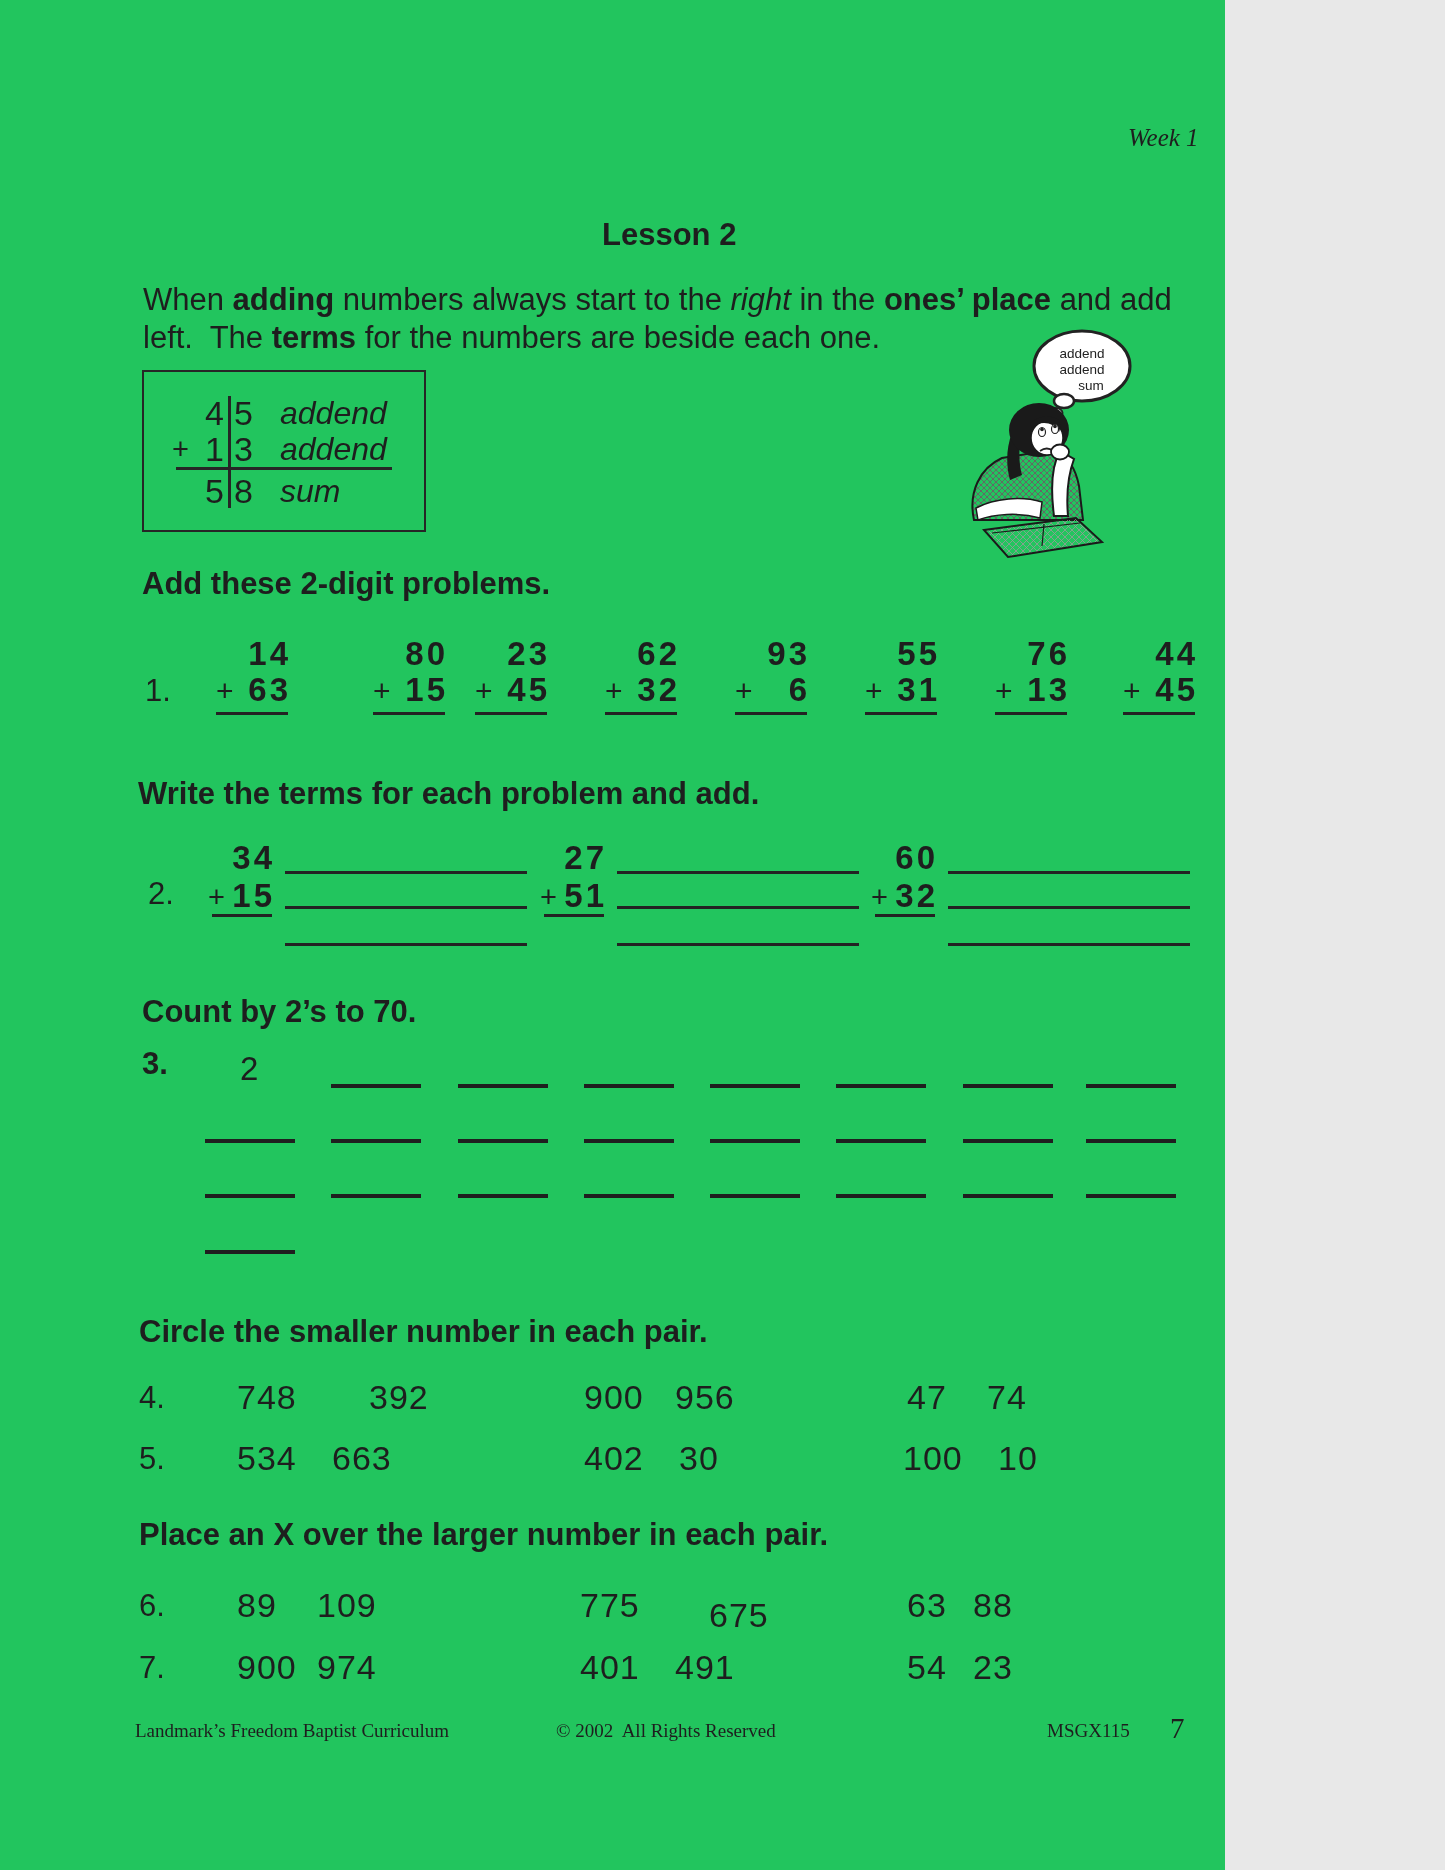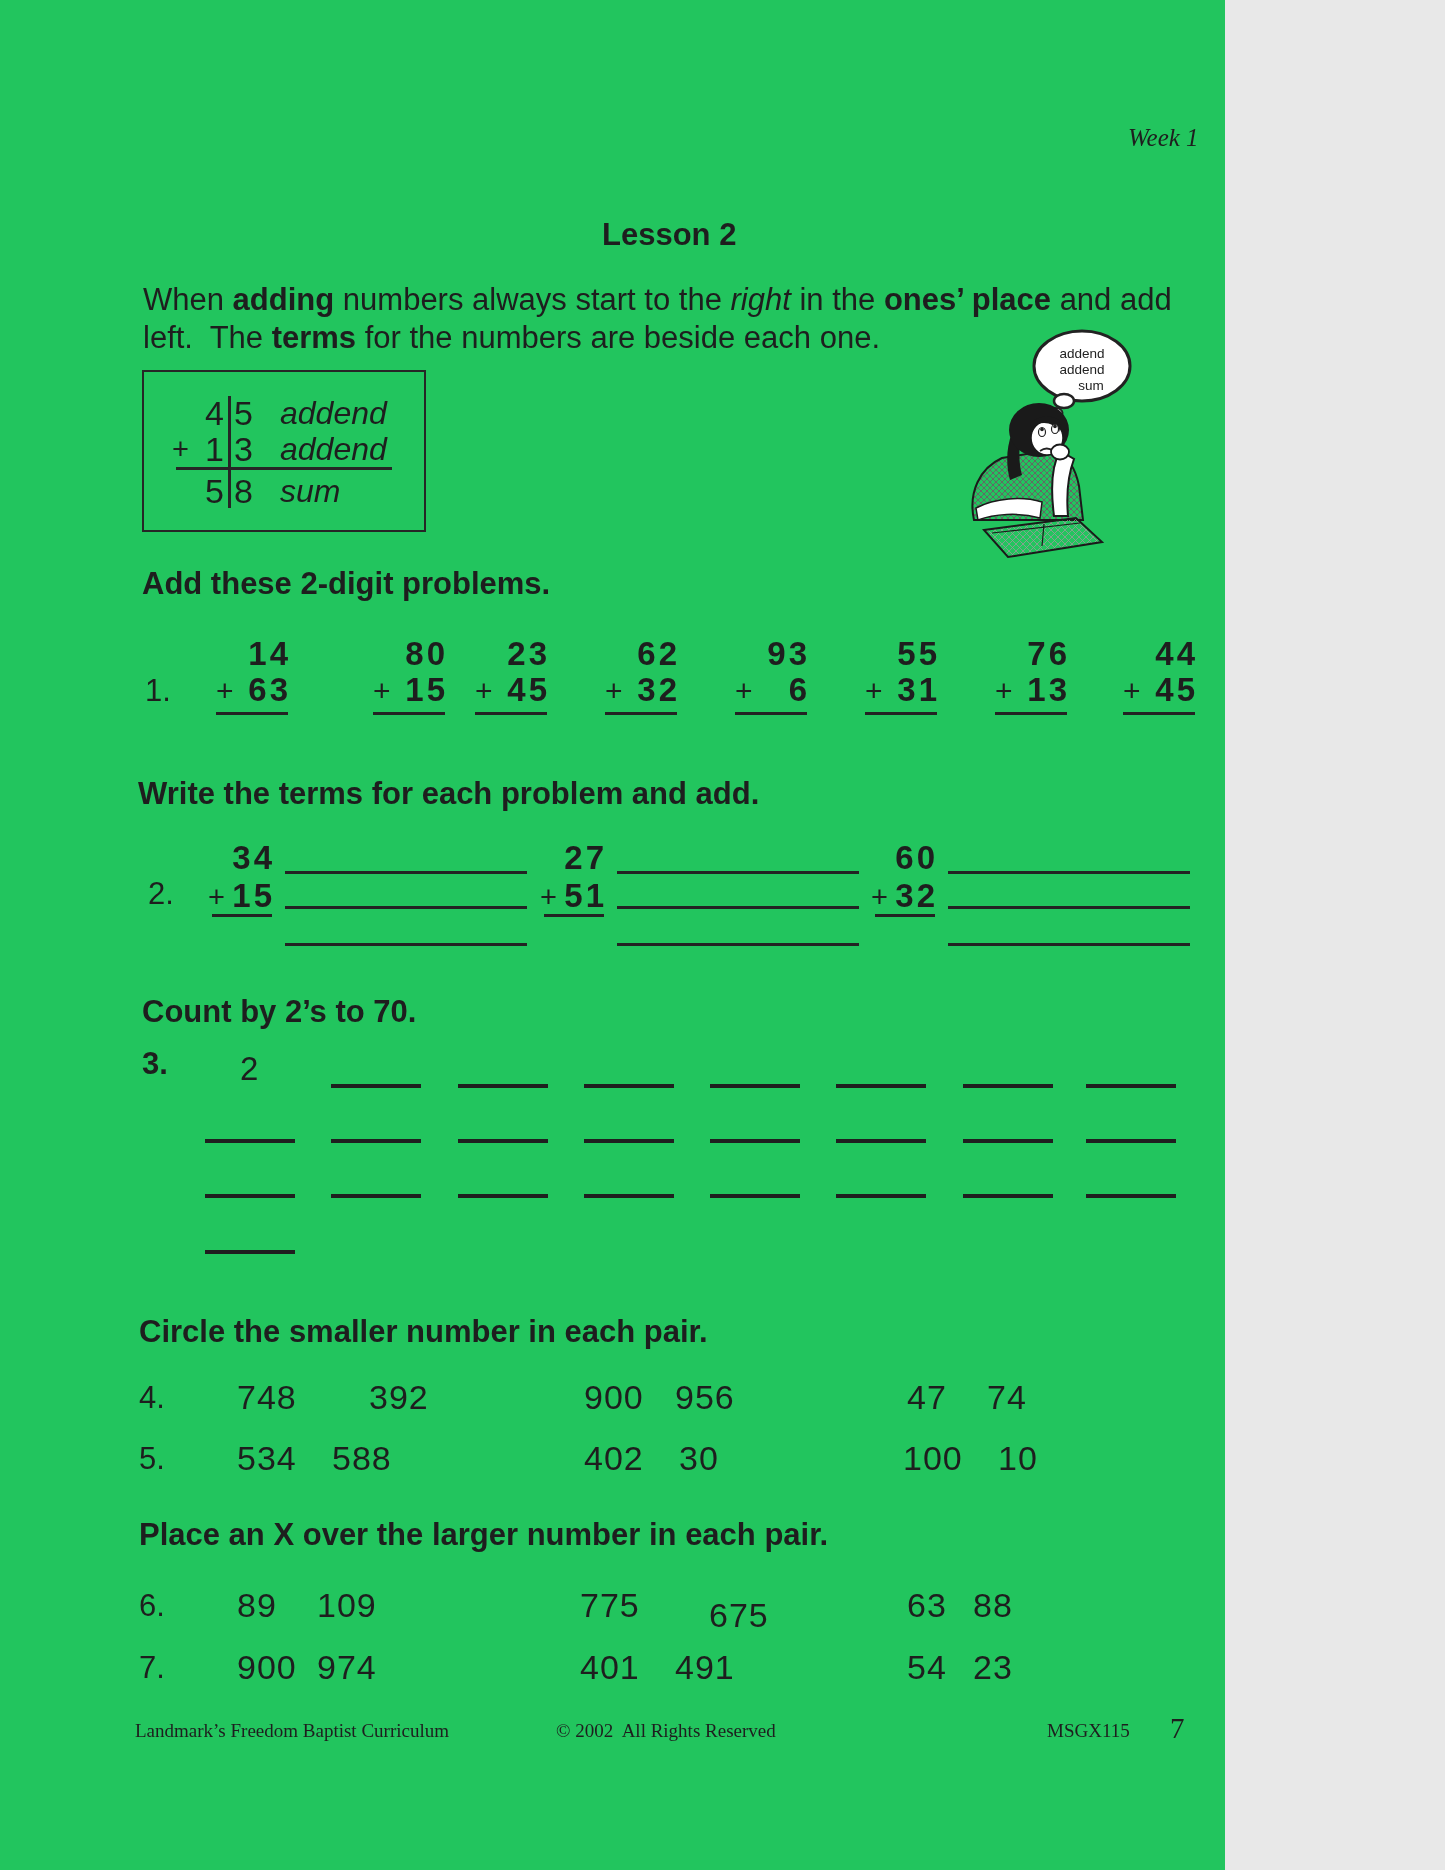--- a/index.html
+++ b/index.html
@@ -257,21 +257,21 @@
   <div class="rowlabel" style="left:139px;top:1380px;">4.</div>
   <span class="pairnum" style="left:237px;top:1378px;">748</span>
   <span class="pairnum" style="left:332px;top:1378px;margin-left:37px;">392</span>
   <span class="pairnum" style="left:584px;top:1378px;">900</span>
   <span class="pairnum" style="left:675px;top:1378px;">956</span>
   <span class="pairnum" style="left:907px;top:1378px;">47</span>
   <span class="pairnum" style="left:987px;top:1378px;">74</span>
 
   <div class="rowlabel" style="left:139px;top:1441px;">5.</div>
   <span class="pairnum" style="left:237px;top:1439px;">534</span>
-  <span class="pairnum" style="left:332px;top:1439px;">588</span>
+  <span class="pairnum" style="left:332px;top:1439px;">663</span>
   <span class="pairnum" style="left:584px;top:1439px;">402</span>
   <span class="pairnum" style="left:679px;top:1439px;">30</span>
   <span class="pairnum" style="left:903px;top:1439px;">100</span>
   <span class="pairnum" style="left:998px;top:1439px;">10</span>
 
   <div class="abs section-header" style="left:139px;top:1517px;">Place an X over the larger number in each pair.</div>
 
   <div class="rowlabel" style="left:139px;top:1588px;">6.</div>
   <span class="pairnum" style="left:237px;top:1586px;">89</span>
   <span class="pairnum" style="left:317px;top:1586px;">109</span>

